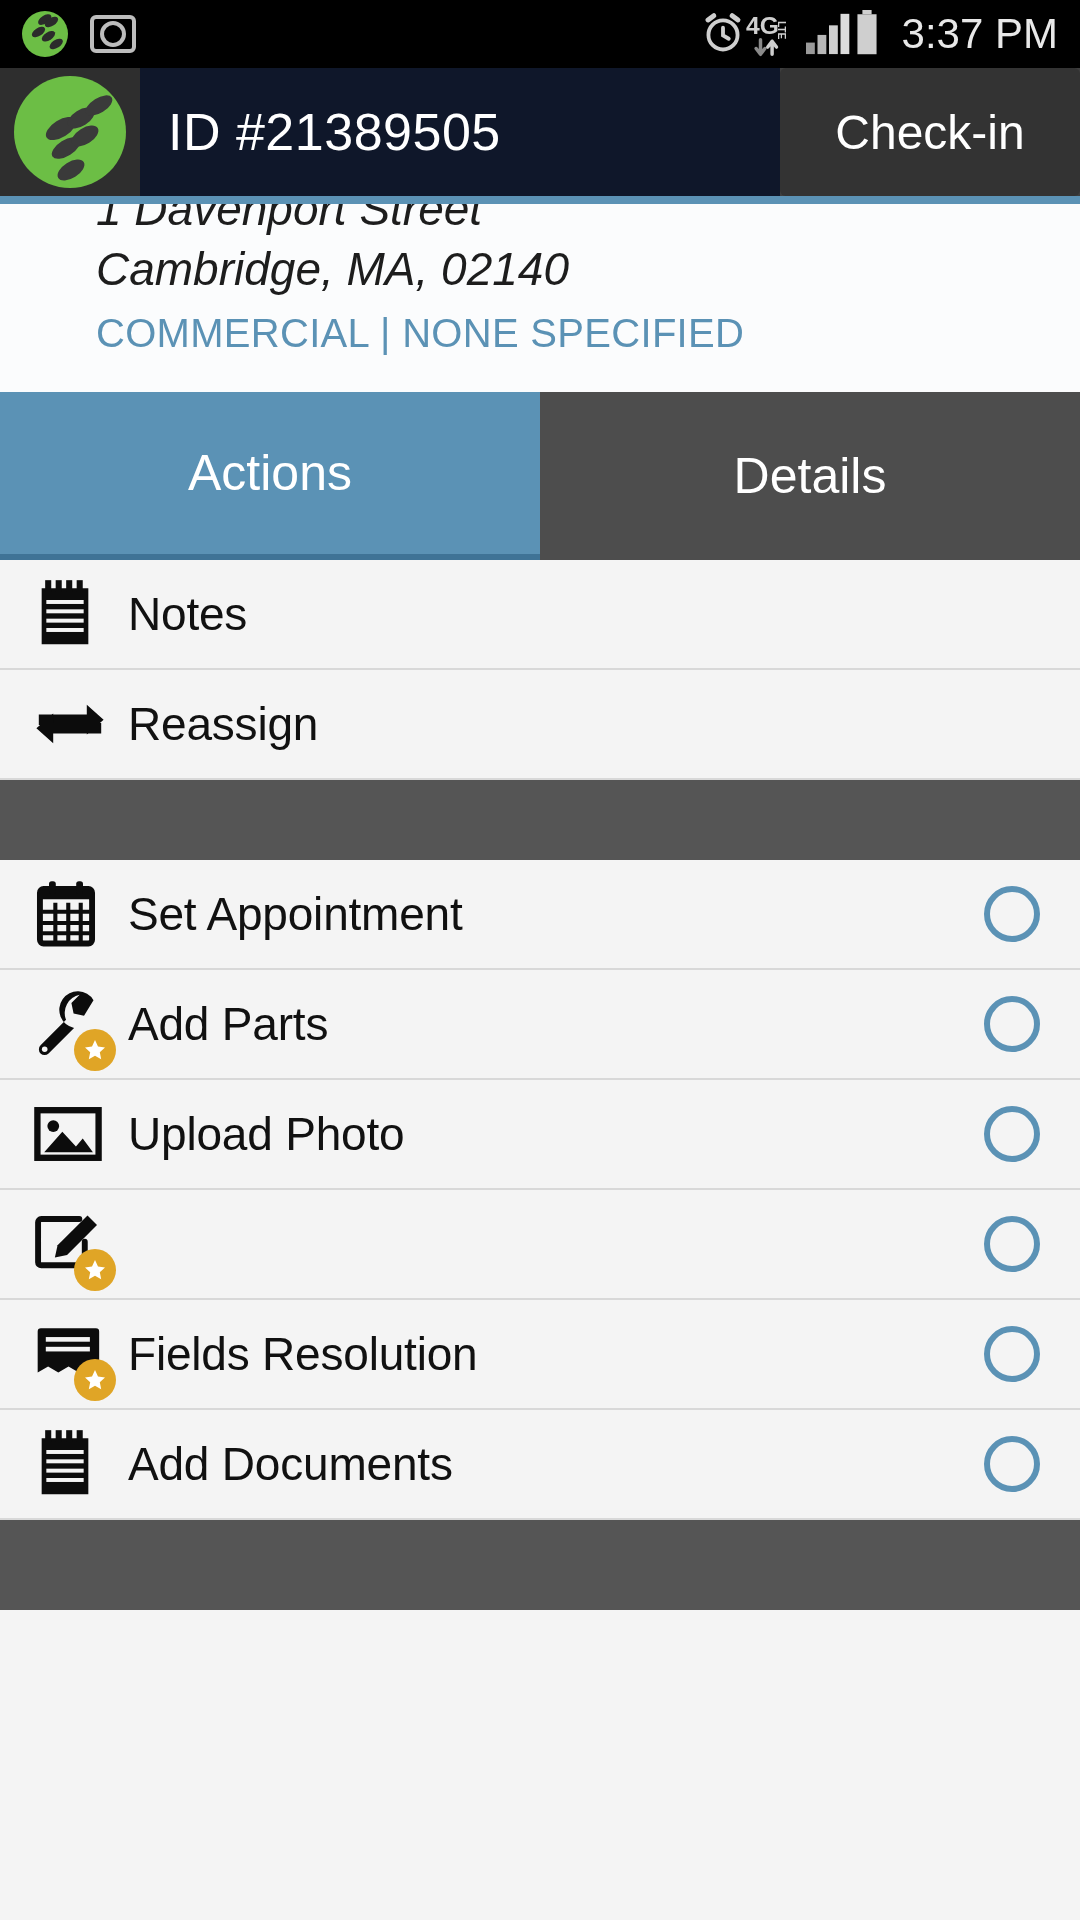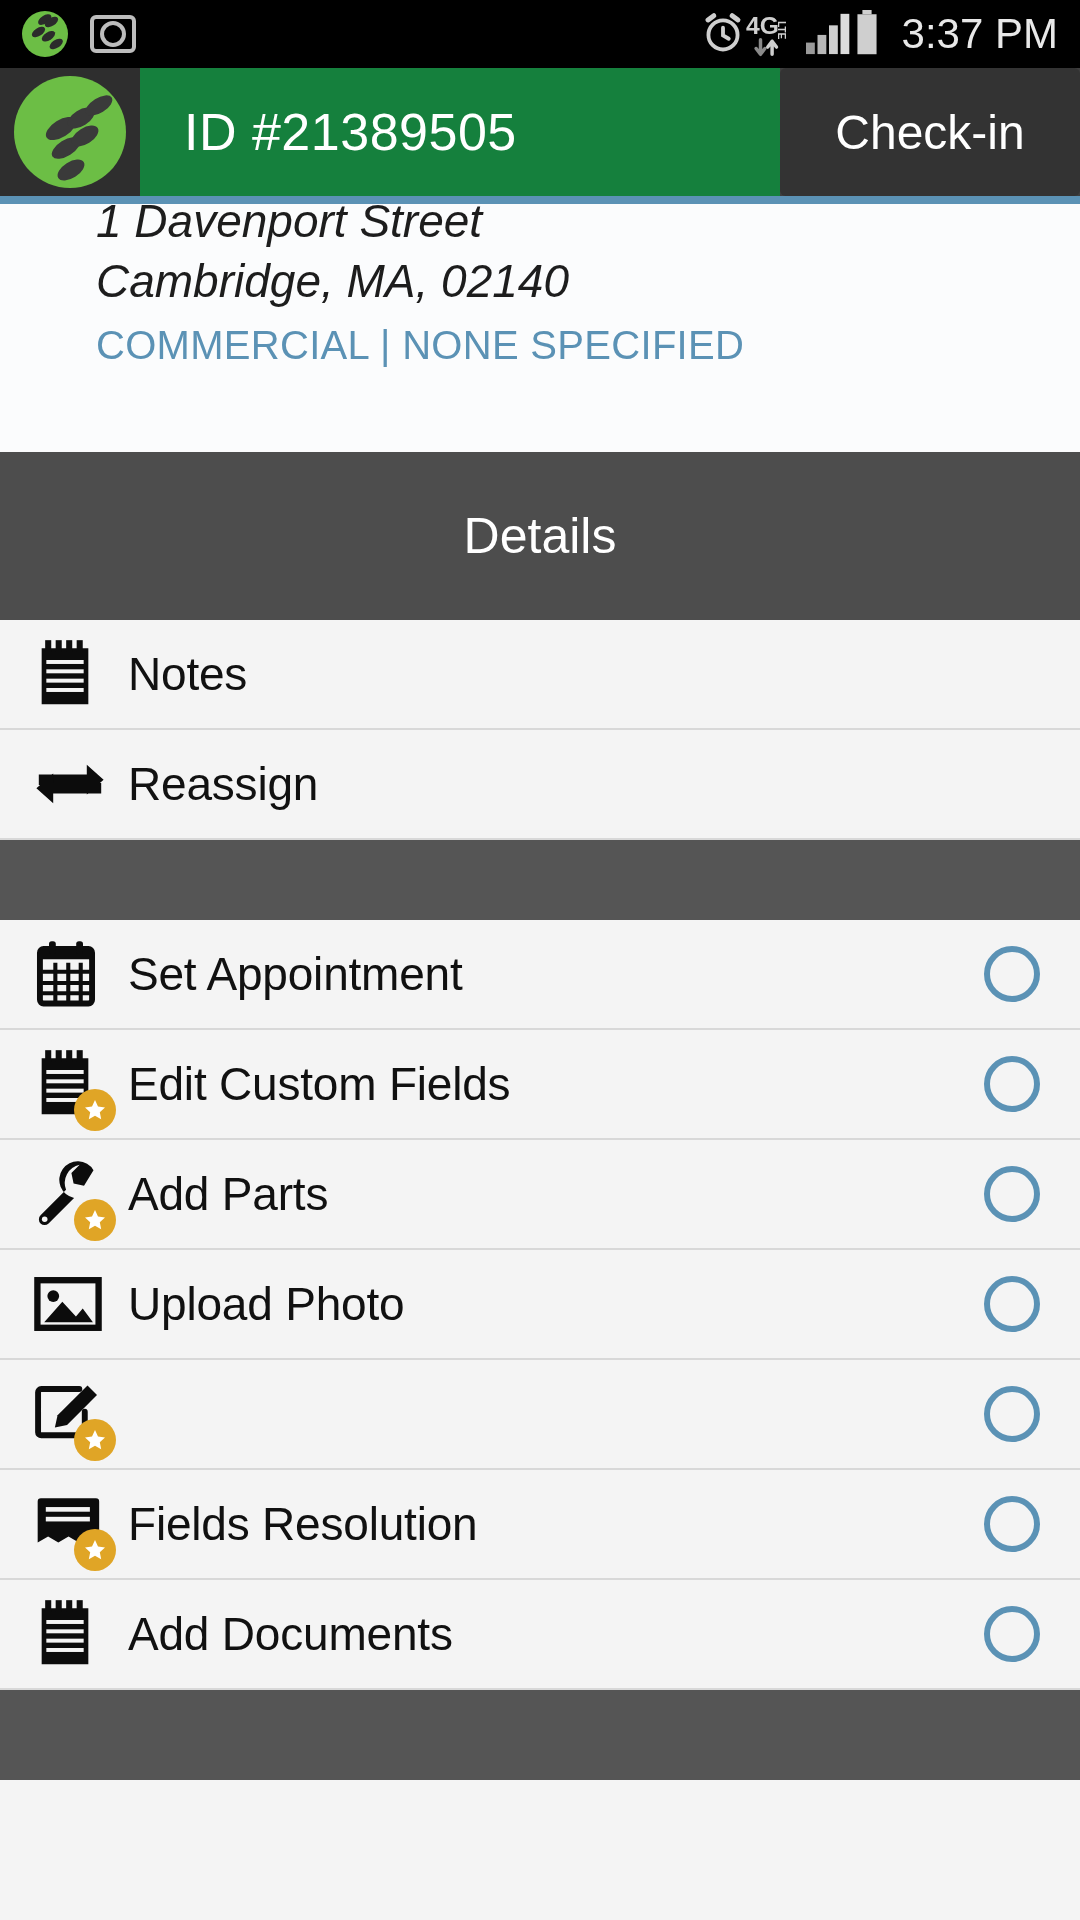--- a/index.html
+++ b/index.html
@@ -54,35 +54,35 @@
   }
   .logo-circle {
     width:112px; height:112px; border-radius:50%;
     background:#6cbe45; position:relative; overflow:hidden;
   }
   .logo-circle span {
     position:absolute; background:#3a3a3a;
     border-radius:50%;
   }
   .appbar-title {
-    flex:1; background:#15803d;
-    display:flex; align-items:center; padding-left:44px;
+    flex:1; background:#0f172a;
+    display:flex; align-items:center; padding-left:28px;
   }
   .appbar-title-text { color:#ffffff; font-size:52px; font-weight:400; letter-spacing:0.5px; }
   .appbar-action {
     width:300px; background:#333333;
     display:flex; align-items:center; justify-content:center;border-radius:6px;
   }
   .appbar-action-text { color:#ffffff; font-size:48px; font-weight:400; }
 
   
   .addr-accent { height:8px; background:#5b92b5; }
   .addr {
-    background:#fbfcfd; padding:12px 0 22px 0; overflow:hidden;
-    height:248px; position:relative;
+    background:#fbfcfd; padding:0 0 22px 0; overflow:hidden;
+    height:188px; position:relative;
   }
   .addr-line {
     font-style:italic; font-size:46px; color:#1d1d1d;
     padding-left:96px; line-height:1.18; white-space:nowrap;
   }
   .addr-line-1 { margin-top:-22px; }
   .addr-line-2 { margin-top:6px; }
   .addr-meta {
     padding-left:96px; margin-top:14px;
     color:#5b92b5; font-size:40px; font-weight:400; letter-spacing:0.3px;
@@ -193,20 +193,23 @@
   </div>
 
   <div class="addr-accent"></div>
   <div class="addr">
     <div class="addr-line addr-line-1">1 Davenport Street</div>
     <div class="addr-line addr-line-2">Cambridge, MA, 02140</div>
     <div class="addr-meta">COMMERCIAL | NONE SPECIFIED</div>
   </div>
 
   <div class="tabs">
+    <div class="tab active">
+      <span>Actions</span>
+    </div>
     <div class="tab inactive">
       <span>Details</span>
     </div>
   </div>
 
   <div class="list">
 
     <div class="row">
       <div class="row-icon">
         <svg class="icon-svg" width="62" height="70" viewBox="0 0 26 30">
@@ -248,123 +251,99 @@
           <g stroke="#0c0c0c" stroke-width="1.8">
             <path d="M9.3 10 V27  M15 10 V27  M20.5 10 V27"></path>
             <path d="M3.5 14 H24.5  M3.5 19 H24.5  M3.5 23.5 H24.5"></path>
           </g>
         </svg>
       </div>
       <div class="row-label">Set Appointment</div>
       <div class="row-circle"></div>
     </div>
 
+
+    <div class="row">
+      <div class="row-icon">
+        <svg class="icon-svg" width="68" height="68" viewBox="0 0 28 28">
+          <path d="M24.5 4.2 a7.6 7.6 0 1 0 -8.0 11.4 L6.0 26.1 a2.3 2.3 0 0 1 -3.3 -3.3 L13.2 12.3 A7.6 7.6 0 0 1 18.8 2.0 l-3.4 3.4 0.9 4.3 4.3 0.9 z" fill="#0c0c0c"></path>
+          <circle cx="4.4" cy="24.4" r="1.15" fill="#f4f4f4"></circle>
+        </svg>
+        <div class="star-badge">
+          <svg viewBox="0 0 24 24">
+              <path d="M12 2 l3 6.5 7 .9 -5.2 4.9 1.4 7 -6.2-3.5 -6.2 3.5 1.4-7 -5.2-4.9 7-.9 z" fill="#ffffff"></path>
+            </svg>
+        </div>
+      </div>
+      <div class="row-label">Add Parts</div>
+      <div class="row-circle"></div>
+    </div>
+
+    <div class="row">
+      <div class="row-icon">
+        <svg class="icon-svg" width="68" height="58" viewBox="0 0 30 25">
+          <rect x="1.5" y="2" width="27" height="21" fill="none" stroke="#0c0c0c" stroke-width="2.8"></rect>
+          <circle cx="8.5" cy="9" r="2.6" fill="#0c0c0c"></circle>
+          <path d="M4.5 20.5 L12.5 11.5 L18.5 18 L21.5 14.5 L26 20.5 z" fill="#0c0c0c"></path>
+        </svg>
+      </div>
+      <div class="row-label">Upload Photo</div>
+      <div class="row-circle"></div>
+    </div>
+
+    <div class="row">
+      <div class="row-icon">
+        <svg class="icon-svg" width="68" height="64" viewBox="0 0 30 28">
+          <path d="M20 3 H3.2 a1.4 1.4 0 0 0 -1.4 1.4 V22 a1.4 1.4 0 0 0 1.4 1.4 H21 a1.4 1.4 0 0 0 1.4 -1.4 V13" fill="none" stroke="#0c0c0c" stroke-width="2.6" stroke-linecap="round"></path>
+          <path d="M23.6 1.4 l4.2 4.2 -13.2 13.2 -5.4 1.2 1.2 -5.4 z" fill="#0c0c0c"></path>
+          <path d="M9.2 19 l1.1 -4.6 3.5 3.5 z" fill="#f4f4f4" opacity="0"></path>
+        </svg>
+        <div class="star-badge">
+          <svg viewBox="0 0 24 24">
+              <path d="M12 2 l3 6.5 7 .9 -5.2 4.9 1.4 7 -6.2-3.5 -6.2 3.5 1.4-7 -5.2-4.9 7-.9 z" fill="#ffffff"></path>
+            </svg>
+        </div>
+      </div>
+      <div class="row-circle"></div>
+    </div>
+
+    <div class="row">
+      <div class="row-icon">
+        <svg class="icon-svg" width="70" height="58" viewBox="0 0 30 25">
+          <path d="M1.5 2.8 a1.4 1.4 0 0 1 1.4 -1.4 H26.6 a1.4 1.4 0 0 1 1.4 1.4 V20.5 l-4.4 -2.6 -4.4 2.6 -4.4 -2.6 -4.4 2.6 -4.4 -2.6 -4.5 2.6 z" fill="#0c0c0c"></path>
+          <g fill="#f4f4f4">
+            <rect x="5" y="5.2" width="19" height="2"></rect>
+            <rect x="5" y="9.4" width="19" height="2"></rect>
+          </g>
+        </svg>
+        <div class="star-badge">
+          <svg viewBox="0 0 24 24">
+              <path d="M12 2 l3 6.5 7 .9 -5.2 4.9 1.4 7 -6.2-3.5 -6.2 3.5 1.4-7 -5.2-4.9 7-.9 z" fill="#ffffff"></path>
+            </svg>
+        </div>
+      </div>
+      <div class="row-label">Fields Resolution</div>
+      <div class="row-circle"></div>
+    </div>
+
     <div class="row">
       <div class="row-icon">
         <svg class="icon-svg" width="62" height="70" viewBox="0 0 26 30">
           <path d="M3 4 h20 v24 h-20 z" fill="#0c0c0c"></path>
           <rect x="4.5" y="0.5" width="2.6" height="5" fill="#0c0c0c"></rect>
           <rect x="9" y="0.5" width="2.6" height="5" fill="#0c0c0c"></rect>
           <rect x="13.5" y="0.5" width="2.6" height="5" fill="#0c0c0c"></rect>
           <rect x="18" y="0.5" width="2.6" height="5" fill="#0c0c0c"></rect>
           <g fill="#f4f4f4">
             <rect x="5" y="9" width="16" height="1.7"></rect>
             <rect x="5" y="13" width="16" height="1.7"></rect>
             <rect x="5" y="17" width="16" height="1.7"></rect>
             <rect x="5" y="21" width="16" height="1.7"></rect>
           </g>
         </svg>
-        <div class="star-badge">
-          <svg viewBox="0 0 24 24">
-              <path d="M12 2 l3 6.5 7 .9 -5.2 4.9 1.4 7 -6.2-3.5 -6.2 3.5 1.4-7 -5.2-4.9 7-.9 z" fill="#ffffff"></path>
-            </svg>
-        </div>
-      </div>
-      <div class="row-label">Edit Custom Fields</div>
-      <div class="row-circle"></div>
-    </div>
-
-    <div class="row">
-      <div class="row-icon">
-        <svg class="icon-svg" width="68" height="68" viewBox="0 0 28 28">
-          <path d="M24.5 4.2 a7.6 7.6 0 1 0 -8.0 11.4 L6.0 26.1 a2.3 2.3 0 0 1 -3.3 -3.3 L13.2 12.3 A7.6 7.6 0 0 1 18.8 2.0 l-3.4 3.4 0.9 4.3 4.3 0.9 z" fill="#0c0c0c"></path>
-          <circle cx="4.4" cy="24.4" r="1.15" fill="#f4f4f4"></circle>
-        </svg>
-        <div class="star-badge">
-          <svg viewBox="0 0 24 24">
-              <path d="M12 2 l3 6.5 7 .9 -5.2 4.9 1.4 7 -6.2-3.5 -6.2 3.5 1.4-7 -5.2-4.9 7-.9 z" fill="#ffffff"></path>
-            </svg>
-        </div>
-      </div>
-      <div class="row-label">Add Parts</div>
-      <div class="row-circle"></div>
-    </div>
-
-    <div class="row">
-      <div class="row-icon">
-        <svg class="icon-svg" width="68" height="58" viewBox="0 0 30 25">
-          <rect x="1.5" y="2" width="27" height="21" fill="none" stroke="#0c0c0c" stroke-width="2.8"></rect>
-          <circle cx="8.5" cy="9" r="2.6" fill="#0c0c0c"></circle>
-          <path d="M4.5 20.5 L12.5 11.5 L18.5 18 L21.5 14.5 L26 20.5 z" fill="#0c0c0c"></path>
-        </svg>
-      </div>
-      <div class="row-label">Upload Photo</div>
-      <div class="row-circle"></div>
-    </div>
-
-    <div class="row">
-      <div class="row-icon">
-        <svg class="icon-svg" width="68" height="64" viewBox="0 0 30 28">
-          <path d="M20 3 H3.2 a1.4 1.4 0 0 0 -1.4 1.4 V22 a1.4 1.4 0 0 0 1.4 1.4 H21 a1.4 1.4 0 0 0 1.4 -1.4 V13" fill="none" stroke="#0c0c0c" stroke-width="2.6" stroke-linecap="round"></path>
-          <path d="M23.6 1.4 l4.2 4.2 -13.2 13.2 -5.4 1.2 1.2 -5.4 z" fill="#0c0c0c"></path>
-          <path d="M9.2 19 l1.1 -4.6 3.5 3.5 z" fill="#f4f4f4" opacity="0"></path>
-        </svg>
-        <div class="star-badge">
-          <svg viewBox="0 0 24 24">
-              <path d="M12 2 l3 6.5 7 .9 -5.2 4.9 1.4 7 -6.2-3.5 -6.2 3.5 1.4-7 -5.2-4.9 7-.9 z" fill="#ffffff"></path>
-            </svg>
-        </div>
-      </div>
-      <div class="row-circle"></div>
-    </div>
-
-    <div class="row">
-      <div class="row-icon">
-        <svg class="icon-svg" width="70" height="58" viewBox="0 0 30 25">
-          <path d="M1.5 2.8 a1.4 1.4 0 0 1 1.4 -1.4 H26.6 a1.4 1.4 0 0 1 1.4 1.4 V20.5 l-4.4 -2.6 -4.4 2.6 -4.4 -2.6 -4.4 2.6 -4.4 -2.6 -4.5 2.6 z" fill="#0c0c0c"></path>
-          <g fill="#f4f4f4">
-            <rect x="5" y="5.2" width="19" height="2"></rect>
-            <rect x="5" y="9.4" width="19" height="2"></rect>
-          </g>
-        </svg>
-        <div class="star-badge">
-          <svg viewBox="0 0 24 24">
-              <path d="M12 2 l3 6.5 7 .9 -5.2 4.9 1.4 7 -6.2-3.5 -6.2 3.5 1.4-7 -5.2-4.9 7-.9 z" fill="#ffffff"></path>
-            </svg>
-        </div>
-      </div>
-      <div class="row-label">Fields Resolution</div>
-      <div class="row-circle"></div>
-    </div>
-
-    <div class="row">
-      <div class="row-icon">
-        <svg class="icon-svg" width="62" height="70" viewBox="0 0 26 30">
-          <path d="M3 4 h20 v24 h-20 z" fill="#0c0c0c"></path>
-          <rect x="4.5" y="0.5" width="2.6" height="5" fill="#0c0c0c"></rect>
-          <rect x="9" y="0.5" width="2.6" height="5" fill="#0c0c0c"></rect>
-          <rect x="13.5" y="0.5" width="2.6" height="5" fill="#0c0c0c"></rect>
-          <rect x="18" y="0.5" width="2.6" height="5" fill="#0c0c0c"></rect>
-          <g fill="#f4f4f4">
-            <rect x="5" y="9" width="16" height="1.7"></rect>
-            <rect x="5" y="13" width="16" height="1.7"></rect>
-            <rect x="5" y="17" width="16" height="1.7"></rect>
-            <rect x="5" y="21" width="16" height="1.7"></rect>
-          </g>
-        </svg>
       </div>
       <div class="row-label">Add Documents</div>
       <div class="row-circle"></div>
     </div>
 
     <div class="footer-band"></div>
   </div>
 
 </div>
 

